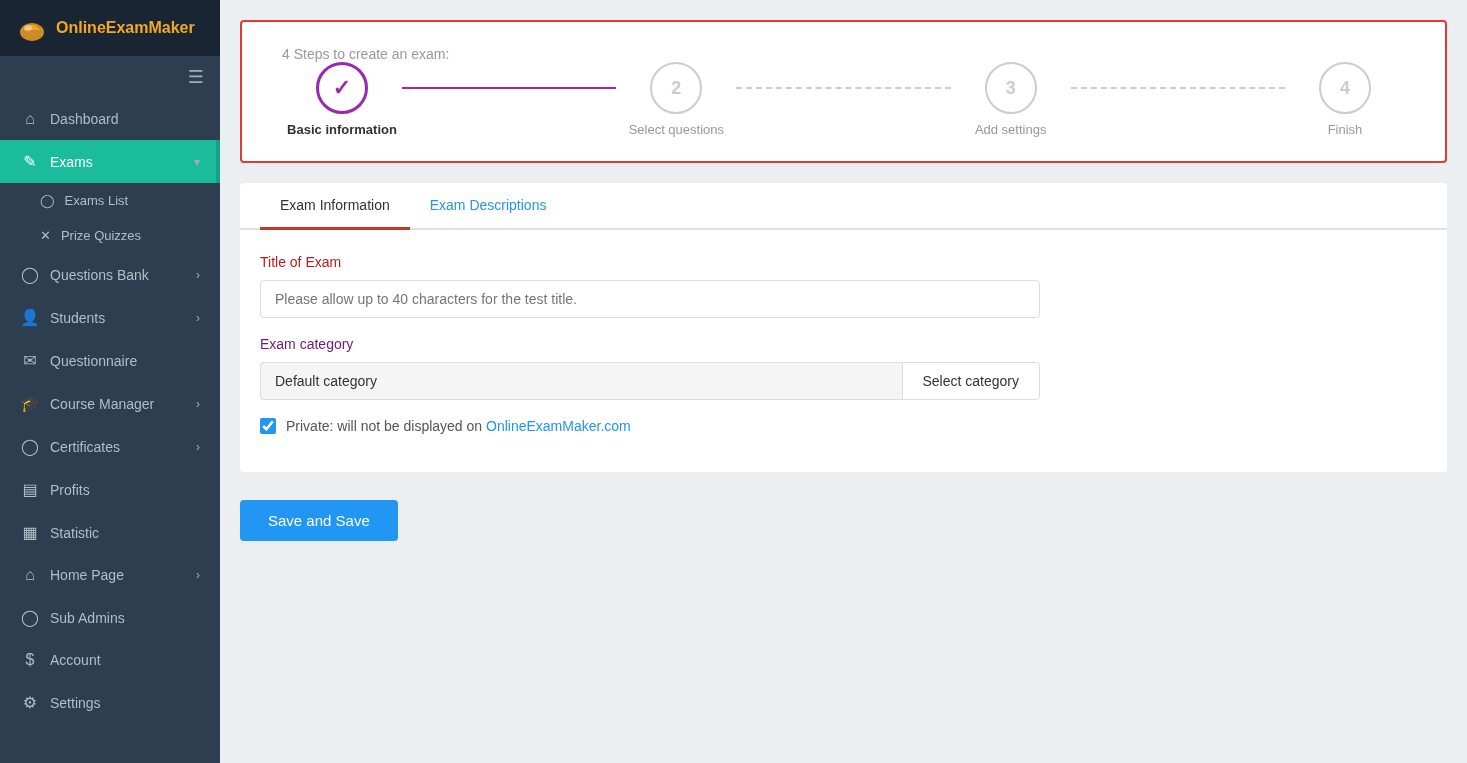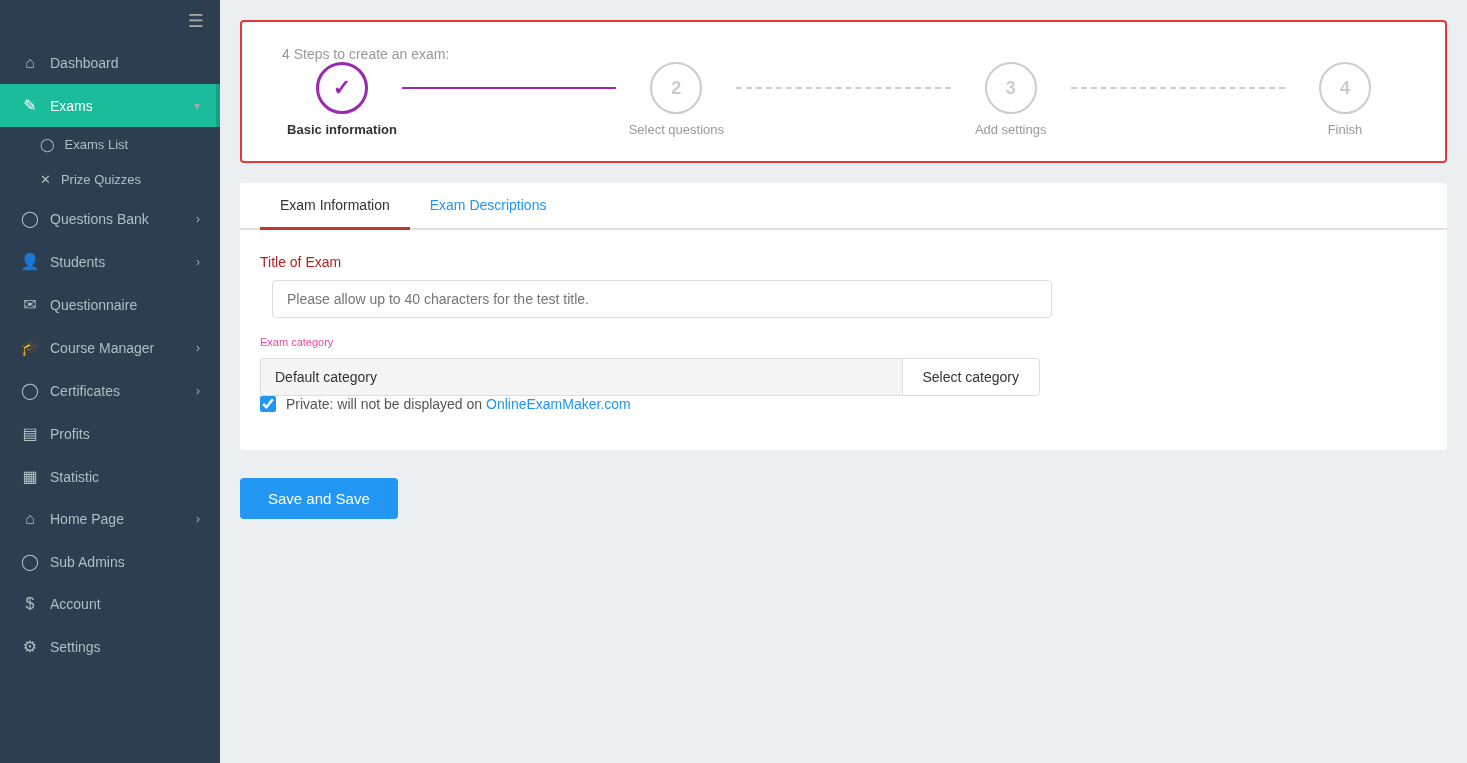--- a/index.html
+++ b/index.html
@@ -185,32 +185,32 @@
     .text-input {
       width: 100%;
       max-width: 780px;
       padding: 10px 14px;
       border: 1px solid #ddd;
       border-radius: 4px;
       font-size: 14px;
       color: #999;
       outline: none;
       margin-bottom: 18px;
-      margin-left: 12px;
     }
 
     .category-label {
-      font-size: 11px;
-      color: #ec4899;
+      font-size: 14px;
+      color: #701a75;
       margin-bottom: 10px;
     }
     .category-row {
       display: flex;
       align-items: center;
       max-width: 780px;
+      margin-bottom: 18px;
       border-radius: 16px;
     }
     .category-default {
       flex: 1;
       padding: 10px 14px;
       background: #f5f5f5;
       border: 1px solid #ddd;
       border-right: none;
       border-radius: 4px 0 0 4px;
       font-size: 14px;
@@ -255,20 +255,28 @@
       margin-top: 8px;
     }
 
     
     .checkmark { font-size: 22px; }
   </style>
 </head>
 <body>
 
 <div class="sidebar">
+  <div class="sidebar-logo">
+    <svg class="logo-icon" viewBox="0 0 32 32">
+      <ellipse cx="16" cy="20" rx="12" ry="9" fill="#f5a623" opacity="0.8"></ellipse>
+      <path d="M8 18 Q16 8 24 18" fill="#f5a623"></path>
+      <ellipse cx="12" cy="16" rx="4" ry="3" fill="#fff" opacity="0.4"></ellipse>
+    </svg>
+    <span class="logo-text">OnlineExamMaker</span>
+  </div>
 
   <div class="sidebar-menu-btn">
     <span class="hamburger">☰</span>
   </div>
 
   <div class="nav-item">
     <span class="nav-icon">⌂</span>
     <span class="nav-label">Dashboard</span>
   </div>
 

